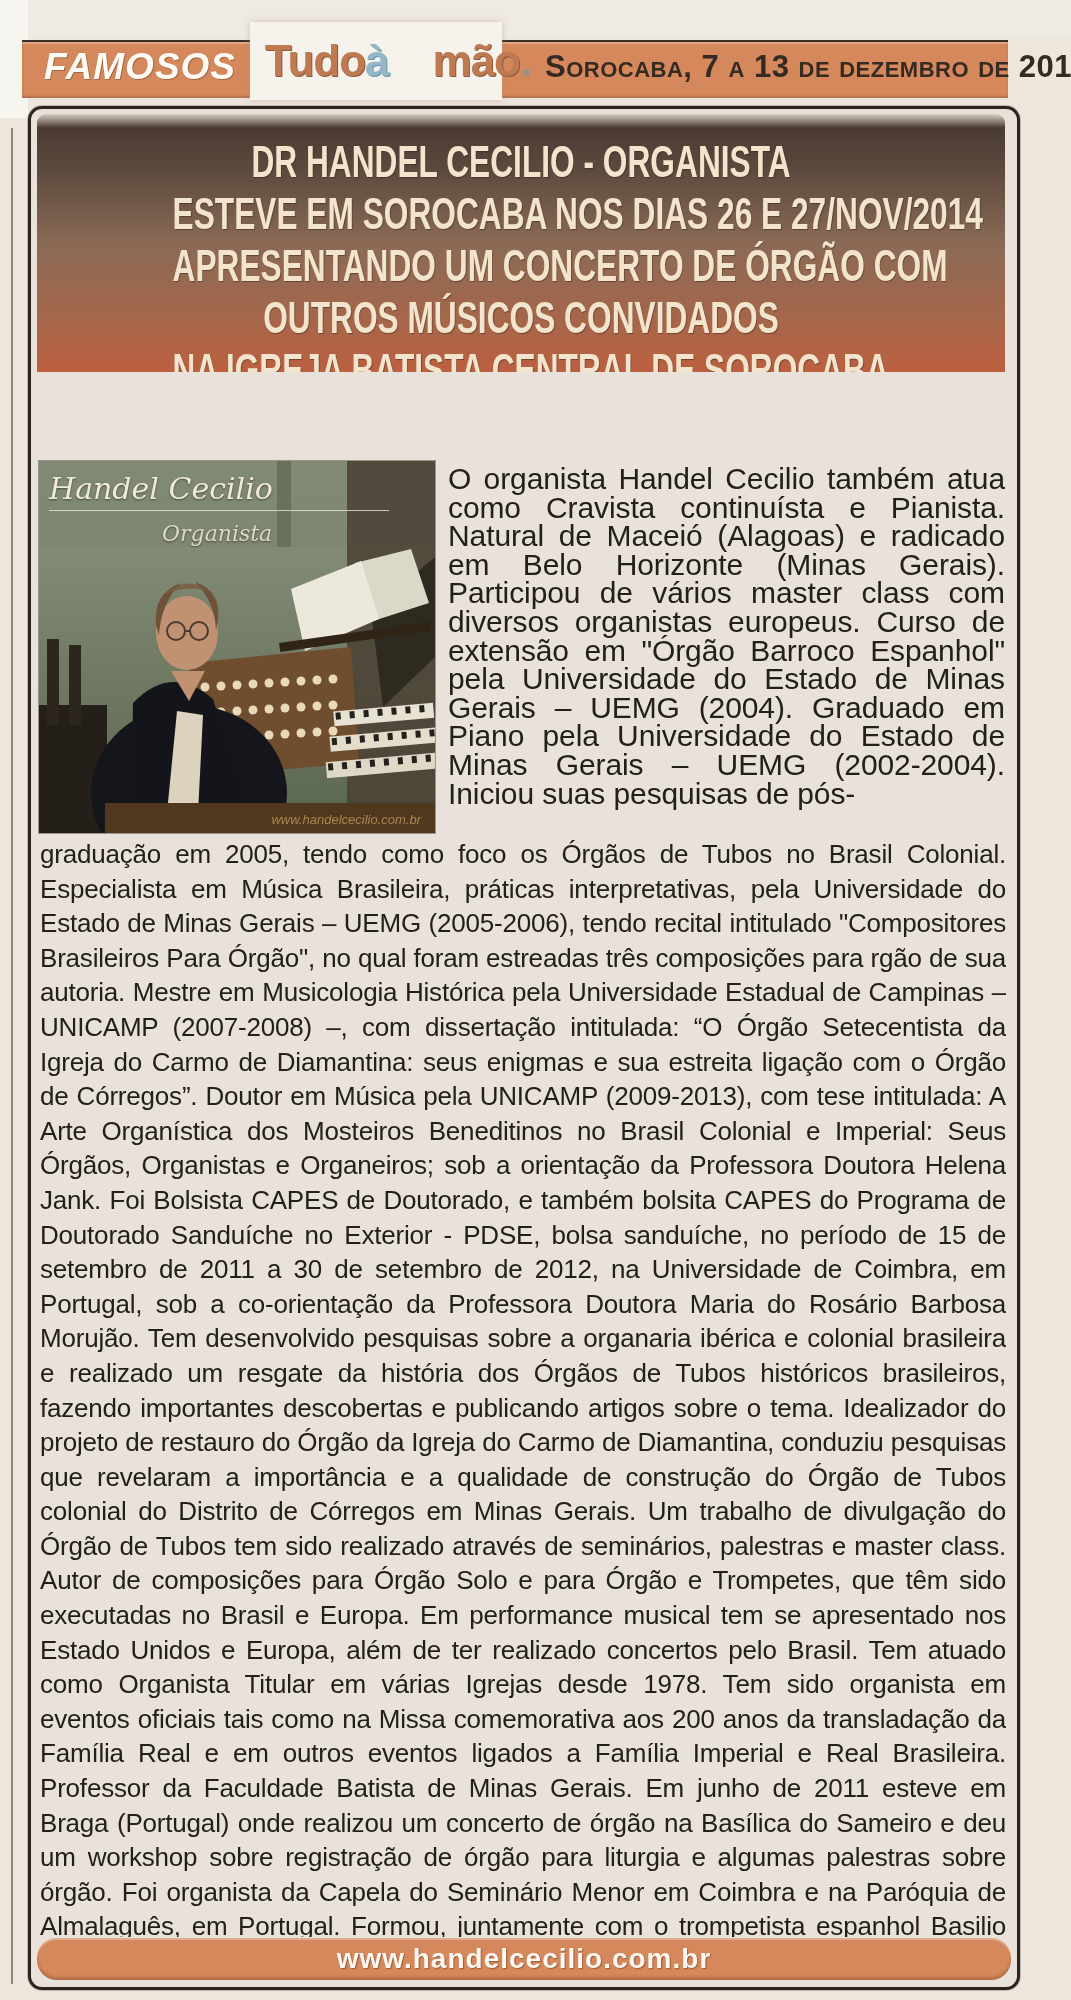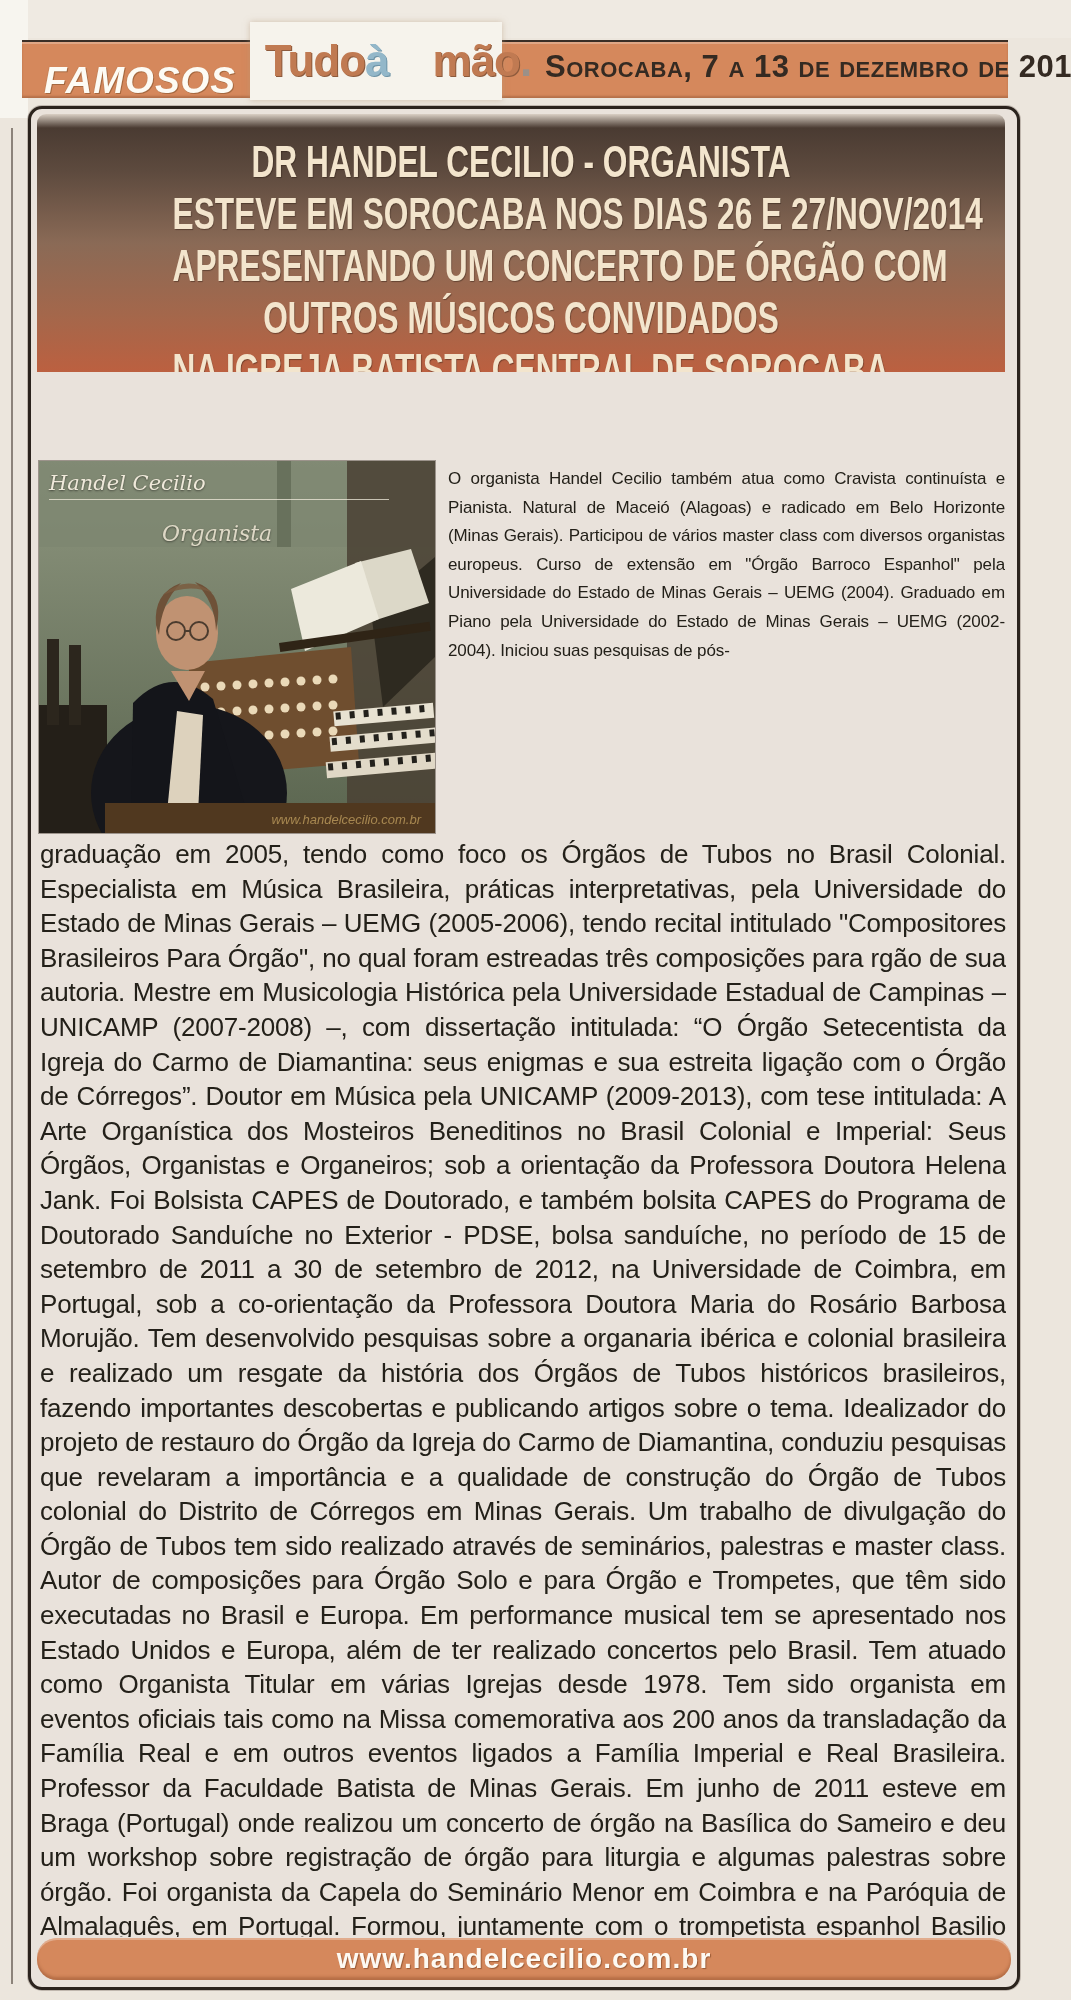--- a/index.html
+++ b/index.html
@@ -13,21 +13,21 @@
   .corner-patch{position:absolute;left:0;top:0;width:28px;height:118px;background:#f7f5ef;}
   .top-strip{position:absolute;left:0;top:0;width:1071px;height:38px;background:#efeae2;}
   .scan-edge{position:absolute;left:11px;top:128px;width:2px;height:1856px;background:rgba(62,50,40,.55);}
   
   .masthead-bar{
     position:absolute;left:22px;top:40px;width:986px;height:56px;
     background:#d5885c;border-top:2px solid #3a2e26;
     box-shadow:inset 0 2px 0 rgba(255,255,255,.25), inset 0 -2px 2px rgba(120,70,40,.35);
   }
   .section-label{
-    position:absolute;left:44px;top:60px;
+    position:absolute;left:44px;top:46px;
     font-size:37px;font-weight:700;font-style:italic;letter-spacing:1px;
     color:#fdfbf4;text-shadow:1px 1px 0 #a5683f, -1px 0 0 #c8845a;
     white-space:nowrap;
   }
   .logo-box{
     position:absolute;left:250px;top:22px;width:252px;height:78px;
     background:#f6f3ec;box-shadow:0 0 6px rgba(180,150,120,.5);
     display:flex;align-items:center;justify-content:center;
   }
   .logo-text{font-size:44px;font-weight:700;letter-spacing:-1px;white-space:nowrap;}
@@ -60,39 +60,39 @@
     white-space:nowrap;text-shadow:1px 1px 1px rgba(40,25,15,.45);
   }
   
   .photo{
     position:absolute;left:8px;top:352px;width:396px;height:372px;
     overflow:hidden;background:#6d7763;box-shadow:0 0 0 1px rgba(40,30,20,.4);
   }
   .photo-name{
     position:absolute;left:10px;top:10px;width:340px;
     font-family:"DejaVu Serif", serif;font-style:italic;
-    font-size:21px;color:#efe9da;
+    font-size:30px;color:#efe9da;
     border-bottom:1px solid rgba(240,235,220,.75);padding-bottom:4px;
     text-shadow:0 1px 2px rgba(30,30,25,.6);
   }
   .photo-role{
     position:absolute;left:88px;top:60px;
     font-family:"DejaVu Serif", serif;font-style:italic;
     font-size:22px;color:rgba(236,229,211,.9);
     text-shadow:0 1px 2px rgba(30,30,25,.6);
     margin-left:35px;
   }
   .photo-watermark{
     position:absolute;right:14px;bottom:6px;
     font-style:italic;font-size:13px;color:rgba(214,178,108,.65);
   }
   
   .intro-column{
     position:absolute;left:417px;top:356px;width:557px;height:372px;
-    font-size:17px;line-height:28.6px;text-align:justify;
+    font-size:30px;line-height:28.6px;text-align:justify;
     color:#232019;overflow:hidden;letter-spacing:-.1px;
   }
   .article-body{
     position:absolute;left:9px;top:728px;width:966px;height:1100px;
     font-size:26px;line-height:34.6px;text-align:justify;
     color:#232019;overflow:hidden;letter-spacing:-.2px;
   }
   
   .footer-bar{
     position:absolute;left:6px;right:6px;bottom:7px;height:42px;

